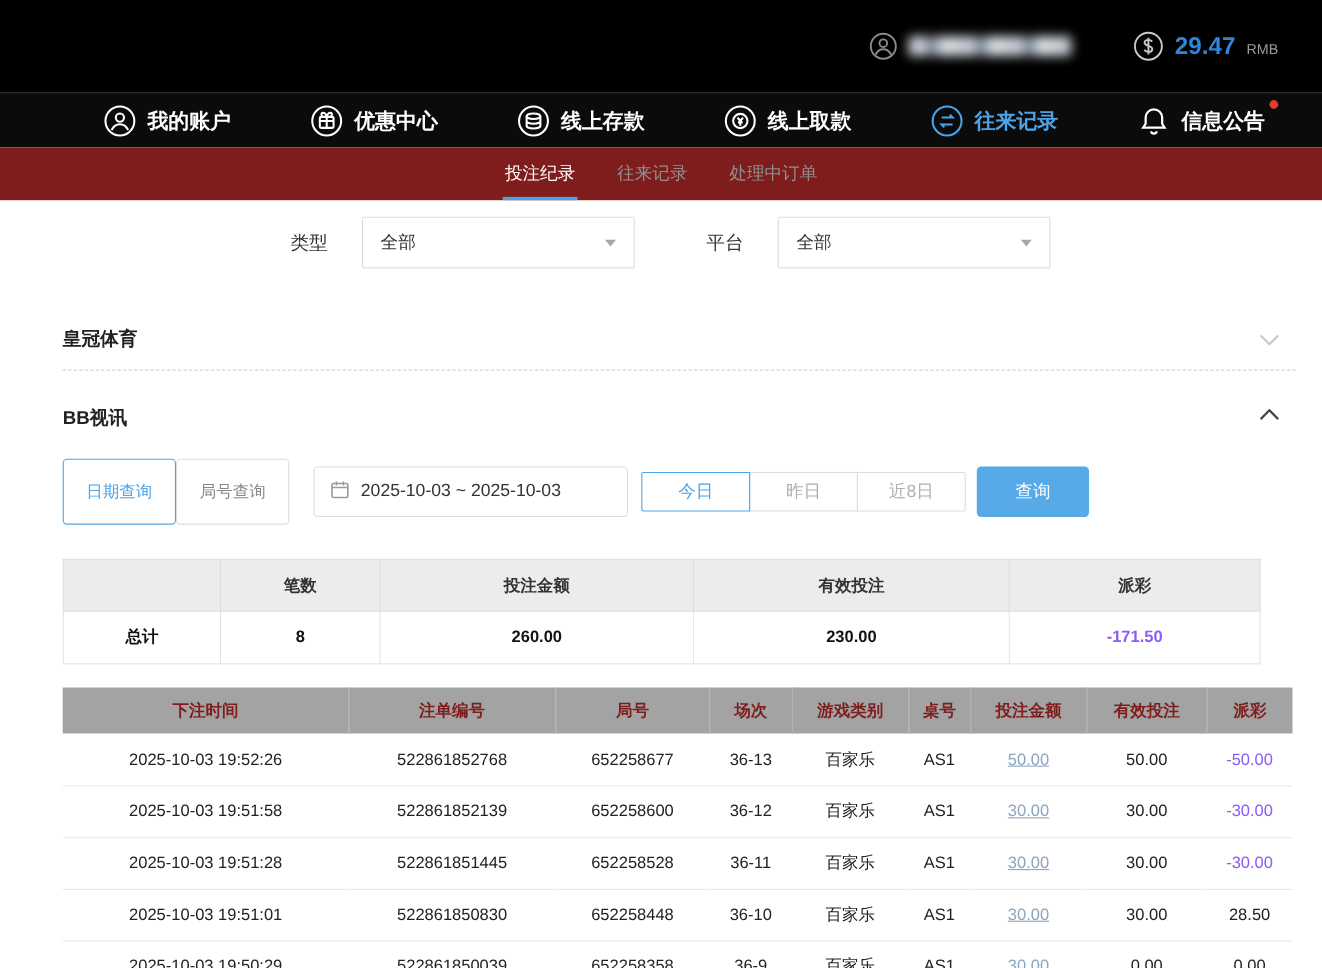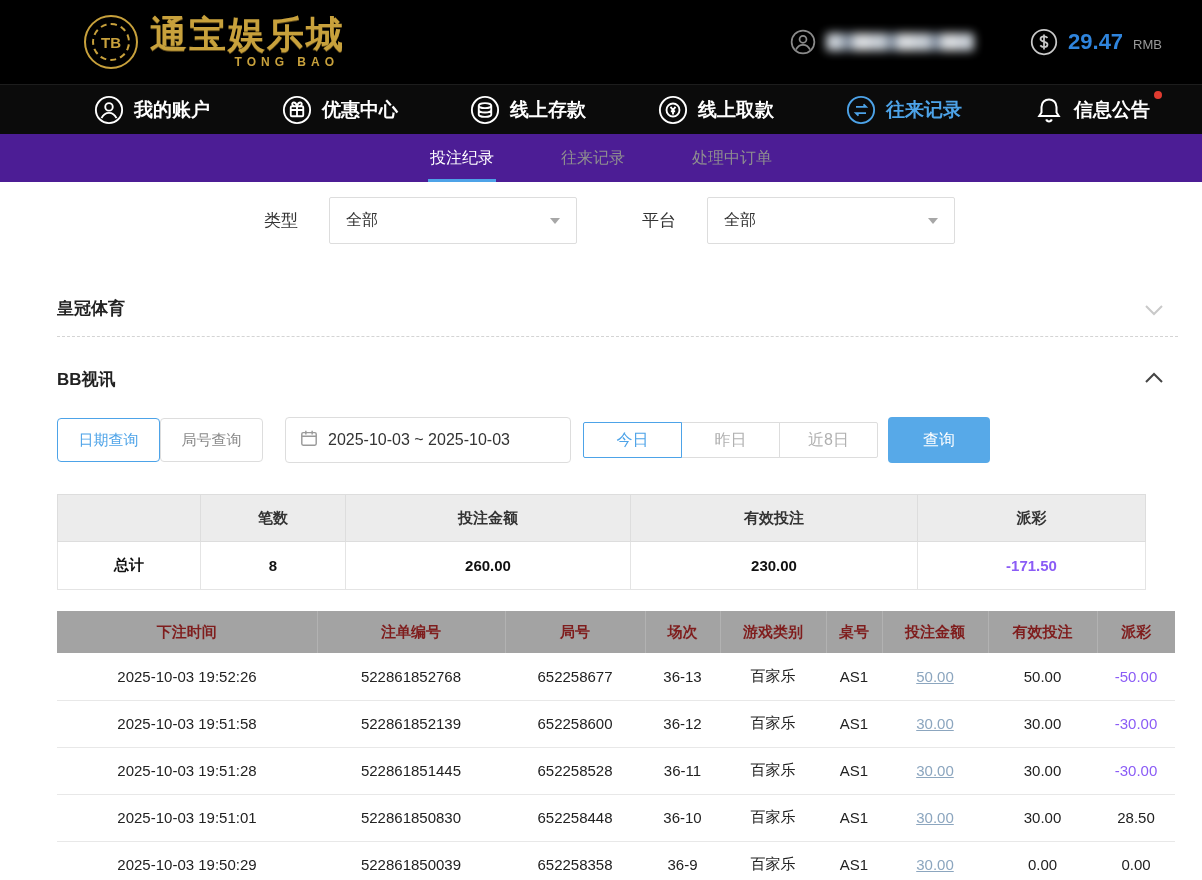--- a/index.html
+++ b/index.html
@@ -33,21 +33,21 @@
   .nav-bar { height:50px; background:#0b0b0b; border-top:1px solid #1d1d1d;
     display:flex; align-items:center; justify-content:space-between; padding:0 52px 0 94px; }
   .nav-item { display:flex; align-items:center; gap:10px; color:#fff; font-size:19px;
     font-weight:bold; cursor:pointer; position:relative; }
   .nav-item.active { color:#4da3e8; }
   .nav-icon { display:flex; }
   .badge-dot { position:absolute; top:-4px; right:-12px; width:8px; height:8px;
     border-radius:50%; background:#e03b30; }
 
   
-  .subtab-bar { height:48px; background:#4c1d95; display:flex; justify-content:center; gap:63px; }
+  .subtab-bar { height:48px; background:#7f1d1d; display:flex; justify-content:center; gap:34px; }
   .subtab { color:#8f8f8f; font-size:16px; display:flex; align-items:center; height:100%;
     position:relative; cursor:pointer; padding:0 2px; }
   .subtab.active { color:#fff; }
   .subtab.active::after { content:""; position:absolute; left:0; right:0; bottom:0;
     height:3px; background:#4da3e8; }
 
   
   .filter-row { display:flex; align-items:center; padding:15px 0 14px 264px;gap:11px; }
   .filter-label { font-size:17px; color:#333; margin-right:20px; }
   .select { width:248px; height:47px; border:1px solid #ddd; border-radius:2px;
@@ -60,21 +60,21 @@
   
   .section-row { display:flex; justify-content:space-between; align-items:center;
     padding:0 38px 0 57px; height:44px; cursor:pointer; }
   .section-row.crown { margin-top:18px;align-items:flex-end; }
   .section-row.bb { margin-top:20px; }
   .section-title { font-size:17px; font-weight:bold; color:#222; }
   .dashed-divider { border-top:1px dashed #d4d4d4; margin:16px 24px 0 57px; }
 
   
   .controls-row { display:flex; align-items:center; margin:16px 0 0 57px; }
-  .btn { height:44px; border-radius:4px; background:#fff; font-size:15px;
+  .btn { height:60px; border-radius:4px; background:#fff; font-size:15px;
     display:flex; align-items:center; justify-content:center; cursor:pointer;
     font-family:inherit; }
   .btn-blue-outline { width:103px; border:1px solid #4da3e8; color:#4da3e8; }
   .btn-gray-outline { width:103px; border:1px solid #ddd; color:#888; }
   .date-input { margin-left:22px; width:286px; height:46px; border:1px solid #ddd;
     border-radius:4px; display:flex; align-items:center; gap:10px; padding:0 14px;
     font-size:16px; color:#333; cursor:pointer; background:#fff; }
   .btn-group { display:flex; margin-left:12px; }
   .btn-group .btn { border-radius:0; width:99px; height:36px; font-size:16px; }
   .btn-group .seg-active { border:1px solid #4da3e8; color:#4da3e8; z-index:2;
@@ -100,29 +100,20 @@
   .bet-table td { height:47px; font-size:15px; color:#222; text-align:center;
     border-bottom:1px solid #e8e8e8; background:#fff; }
   .amount-link { color:#8ca6bf; text-decoration:underline; cursor:pointer; }
   .payout.neg { color:#8b5cf6; }
   td.payout, .summary-table td.payout { }
 </style>
 </head>
 <body>
 
 <div class="top-header">
-  <div class="logo">
-    <div class="chip">
-      <div class="chip-inner">TB</div>
-    </div>
-    <div class="logo-text">
-      <div class="logo-title">通宝娱乐城</div>
-      <div class="logo-sub">TONG BAO</div>
-    </div>
-  </div>
   <div class="header-right">
     <div class="user-box">
       <span class="circle-icon">
         <svg width="26" height="26" viewBox="0 0 24 24" fill="none" stroke="#8a8a8a" stroke-width="1.6">
           <circle cx="12" cy="12" r="10.5"></circle>
             <circle cx="12" cy="9.5" r="3.2"></circle>
           <path d="M5.5 19c1.6-3.2 4-4.4 6.5-4.4s4.9 1.2 6.5 4.4"></path>
         </svg>
       </span>
       <span class="blur-name"></span>

